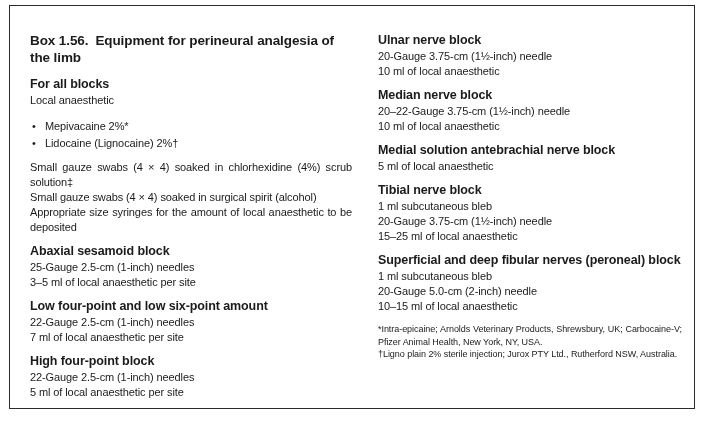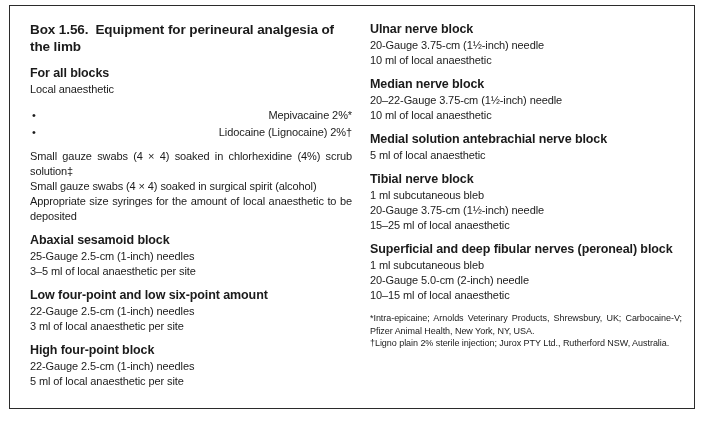--- a/index.html
+++ b/index.html
@@ -11,22 +11,22 @@
     -webkit-font-smoothing: antialiased;
   }
   .canvas { position: relative; width: 706px; height: 422px; background: #ffffff; }
   .box {
     position: absolute; left: 9px; top: 5px;
     width: 686px; height: 404px;
     box-sizing: border-box;
     border: 1px solid #2b2b2b;
     background: #ffffff;
     display: flex;
-    padding: 15px 12px 6px 20px;
-    gap: 18px;
+    padding: 26px 12px 6px 20px;
+    gap: 26px;
     overflow: hidden;
   }
   .col { min-width: 0; }
   .col-left { width: 322px; flex: none; }
   .col-right { flex: 1; }
 
   .box-title {
     margin: 0 0 10px 0;
     font-size: 13.5px; font-weight: bold;
     line-height: 17px; letter-spacing: -0.1px;
@@ -42,21 +42,21 @@
   .line, .para {
     margin: 0;
     font-size: 11px; line-height: 15px;
     letter-spacing: -0.1px;
   }
   .para { text-align: justify; }
 
   .bullet-list { list-style: none; margin: 10px 0 9px 2px; padding: 0; }
   .bullet-list li {
     position: relative; padding-left: 13px;
-    font-size: 11px; line-height: 16.5px; letter-spacing: -0.1px; text-align: right;
+    font-size: 11px; line-height: 16.5px; letter-spacing: -0.1px;
   }
   .bullet-list li::before { content: "\2022"; position: absolute; left: 0; top: 0; }
 
   .footnotes { margin-top: 9px; }
   .footnote {
     margin: 0;
     font-size: 9px; line-height: 12.5px;
     letter-spacing: -0.05px;
     text-align: justify;
   }
@@ -86,21 +86,21 @@
 
       <section>
         <h2 class="sec-heading">Abaxial sesamoid block</h2>
         <p class="line">25-Gauge 2.5-cm (1-inch) needles</p>
         <p class="line">3–5 ml of local anaesthetic per site</p>
       </section>
 
       <section>
         <h2 class="sec-heading">Low four-point and low six-point amount</h2>
         <p class="line">22-Gauge 2.5-cm (1-inch) needles</p>
-        <p class="line">3 ml of local anaesthetic per site</p>
+        <p class="line">7 ml of local anaesthetic per site</p>
       </section>
 
       <section>
         <h2 class="sec-heading">High four-point block</h2>
         <p class="line">22-Gauge 2.5-cm (1-inch) needles</p>
         <p class="line">5 ml of local anaesthetic per site</p>
       </section>
     </div>
 
     <div class="col col-right">

